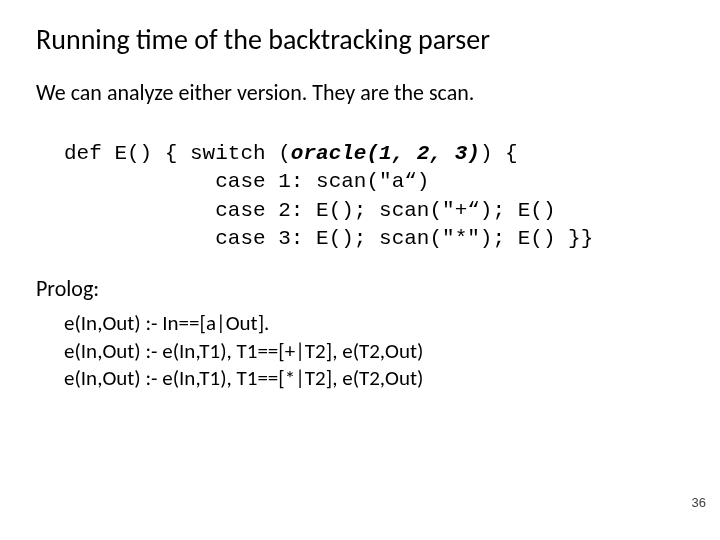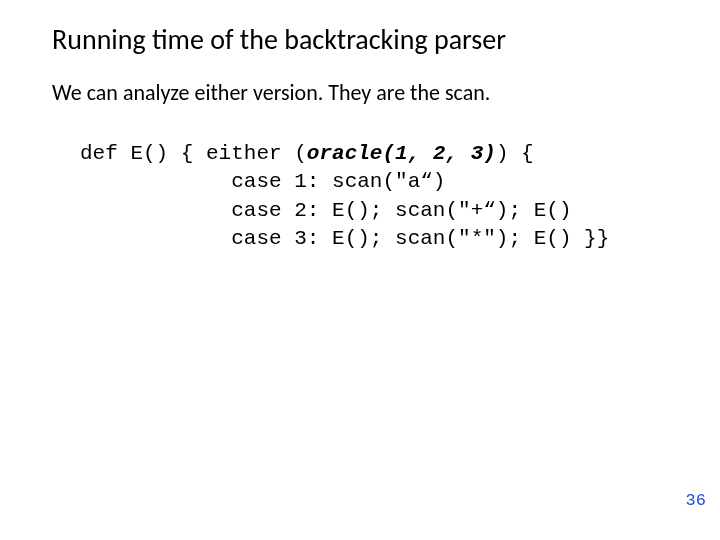--- a/index.html
+++ b/index.html
@@ -10,21 +10,21 @@
     background: #ffffff;
     font-family: "Candara", "Calibri", "Segoe UI", sans-serif;
     color: #000;
     overflow: hidden;
   }
   .slide {
     position: relative;
     width: 720px;
     height: 520px;
     box-sizing: border-box;
-    padding: 22px 34px 0 52px;
+    padding: 22px 34px 0 36px;
   }
   .title {
     font-size: 28px;
     font-weight: 400;
     margin: 0 0 22px 0;
     letter-spacing: 0px;
   }
   .intro {
     font-size: 22px;
     margin: 0 0 34px 0;
@@ -50,37 +50,43 @@
     line-height: 1.3;
     margin: 0 0 0 28px;
   }
   .prolog-line {
     margin: 0;
   }
   .page-number {
     position: absolute;
     right: 14px;
     bottom: 10px;
-    font-size: 17px;
-    color: #1d4ed8;
-    font-family: Liberation Mono, monospace;
+    font-size: 13px;
+    color: #404040;
+    font-family: Liberation Sans, sans-serif;
   }
 </style>
 </head>
 <body>
 
 <div class="slide">
 
   <h1 class="title">Running time of the backtracking parser</h1>
 
   <p class="intro">We can analyze either version.  They are the scan.</p>
 
 
-  <div class="code-block"><span>def E() { either (</span><span class="oracle">oracle(1, 2, 3)</span><span>) {</span>
+  <div class="code-block"><span>def E() { switch (</span><span class="oracle">oracle(1, 2, 3)</span><span>) {</span>
 <span>            case 1: scan("a“)</span>
 <span>            case 2: E(); scan("+“); E()</span>
 <span>            case 3: E(); scan("*"); E() }}</span></div>
 
+  <p class="section-label">Prolog:</p>
 
+  <div class="prolog-block">
+    <p class="prolog-line">e(In,Out) :- In==[a|Out].</p>
+    <p class="prolog-line">e(In,Out) :- e(In,T1), T1==[+|T2], e(T2,Out)</p>
+    <p class="prolog-line">e(In,Out) :- e(In,T1), T1==[*|T2], e(T2,Out)</p>
+  </div>
 
   <div class="page-number">36</div>
 
 </div>
 
 </body></html>

